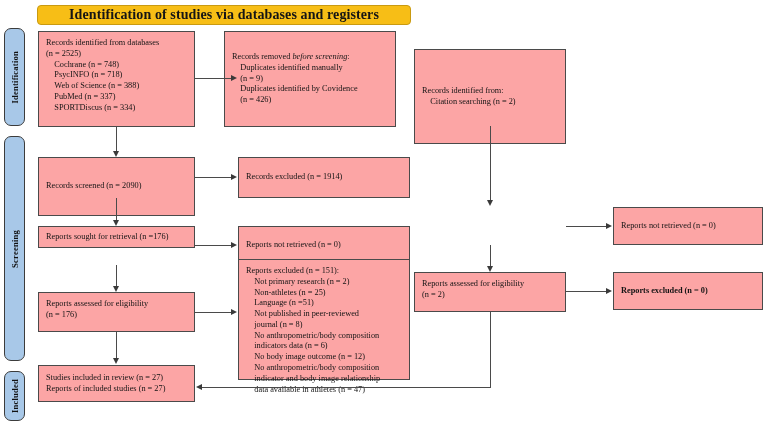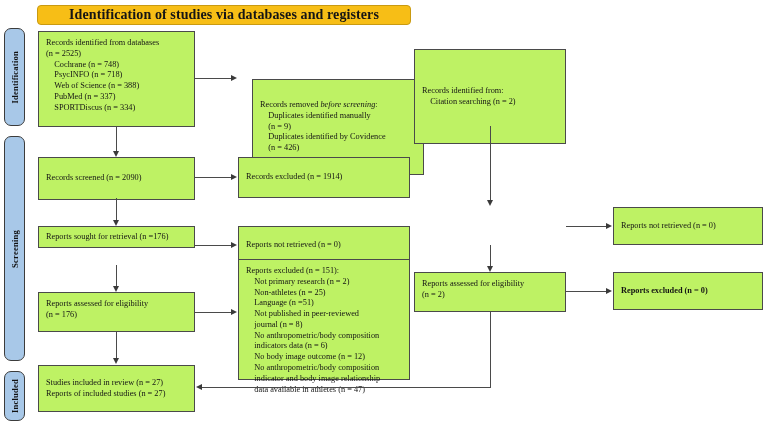--- a/index.html
+++ b/index.html
@@ -53,21 +53,21 @@
     font-weight: bold;
     font-size: 8.6px;
     letter-spacing: 0.2px;
     color: #111111;
     white-space: nowrap;
   }
 
   
   .box {
     position: absolute;
-    background: #bef264;
+    background: #fca5a5;
     border: 1px solid #4a4a4a;
     box-sizing: border-box;
     display: flex;
     align-items: center;
     padding: 4px 7px;
   }
   .box .txt {
     font-size: 8.3px;
     line-height: 1.30;
     color: #141414;
@@ -129,21 +129,21 @@
   <div class="box valign-top" style="left:38px; top:31px; width:157px; height:96px;">
     <div class="txt">Records identified from databases
 (n = 2525)
     Cochrane (n = 748)
     PsycINFO (n = 718)
     Web of Science (n = 388)
     PubMed (n = 337)
     SPORTDiscus (n = 334)</div>
   </div>
 
-  <div class="box" style="left:252px; top:31px; width:172px; height:96px;margin-top:48px;">
+  <div class="box" style="left:224px; top:31px; width:172px; height:96px;">
     <div class="txt"><span>Records removed </span><span class="ital">before screening</span><span>:
     Duplicates identified manually
     (n = 9)
     Duplicates identified by Covidence
     (n = 426)</span></div>
   </div>
 
   <div class="box" style="left:414px; top:31px; width:152px; height:95px;margin-top:18px;">
     <div class="txt">Records identified from:
     Citation searching (n = 2)</div>
@@ -151,21 +151,21 @@
 
   <div class="ln h" style="left:195px; top:78px; width:36px;"></div>
   <div class="arrow right" style="left:231px; top:75px;"></div>
 
   <div class="ln v" style="left:116px; top:127px; height:25px;"></div>
   <div class="arrow down" style="left:113px; top:151px;"></div>
 
   <div class="ln v" style="left:490px; top:126px; height:75px;"></div>
   <div class="arrow down" style="left:487px; top:200px;"></div>
 
-  <div class="box" style="left:38px; top:157px; width:157px; height:43px;">
+  <div class="box" style="left:38px; top:157px; width:157px; height:59px;">
     <div class="txt">Records screened (n = 2090)</div>
   </div>
 
   <div class="box" style="left:238px; top:157px; width:172px; height:41px;text-align:right;">
     <div class="txt">Records excluded (n = 1914)</div>
   </div>
 
   <div class="ln h" style="left:195px; top:177px; width:36px;"></div>
   <div class="arrow right" style="left:231px; top:174px;"></div>
 
@@ -232,18 +232,18 @@
     <div class="txt">Reports excluded (n = 0)</div>
   </div>
 
   <div class="ln h" style="left:566px; top:291px; width:41px;"></div>
   <div class="arrow right" style="left:606px; top:288px;"></div>
 
   <div class="ln v" style="left:490px; top:312px; height:75px;"></div>
   <div class="ln h" style="left:202px; top:387px; width:289px;"></div>
   <div class="arrow left" style="left:196px; top:384px;"></div>
 
-  <div class="box" style="left:38px; top:365px; width:157px; height:47px;">
+  <div class="box" style="left:38px; top:365px; width:157px; height:37px;">
     <div class="txt">Studies included in review (n = 27)
 Reports of included studies (n = 27)</div>
   </div>
 
 </div>
 
 </body></html>

